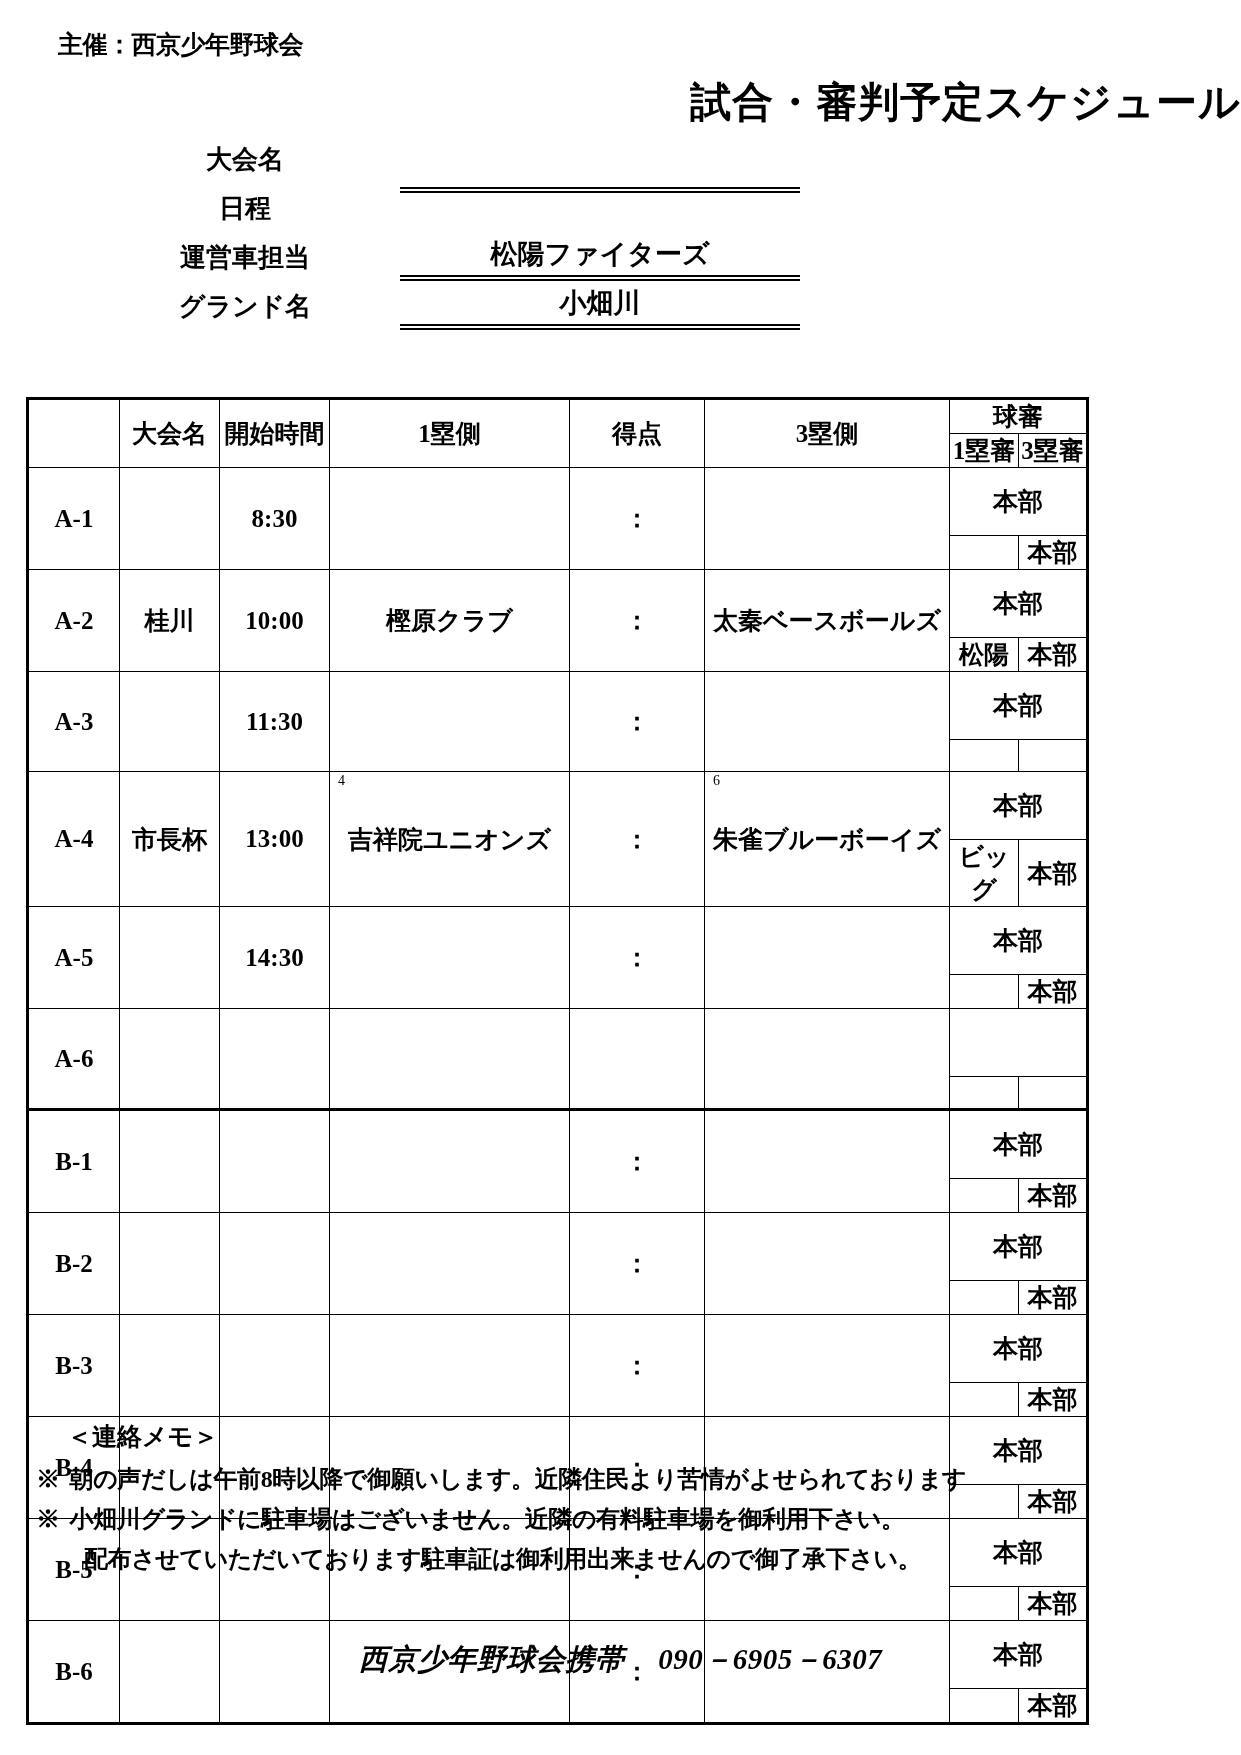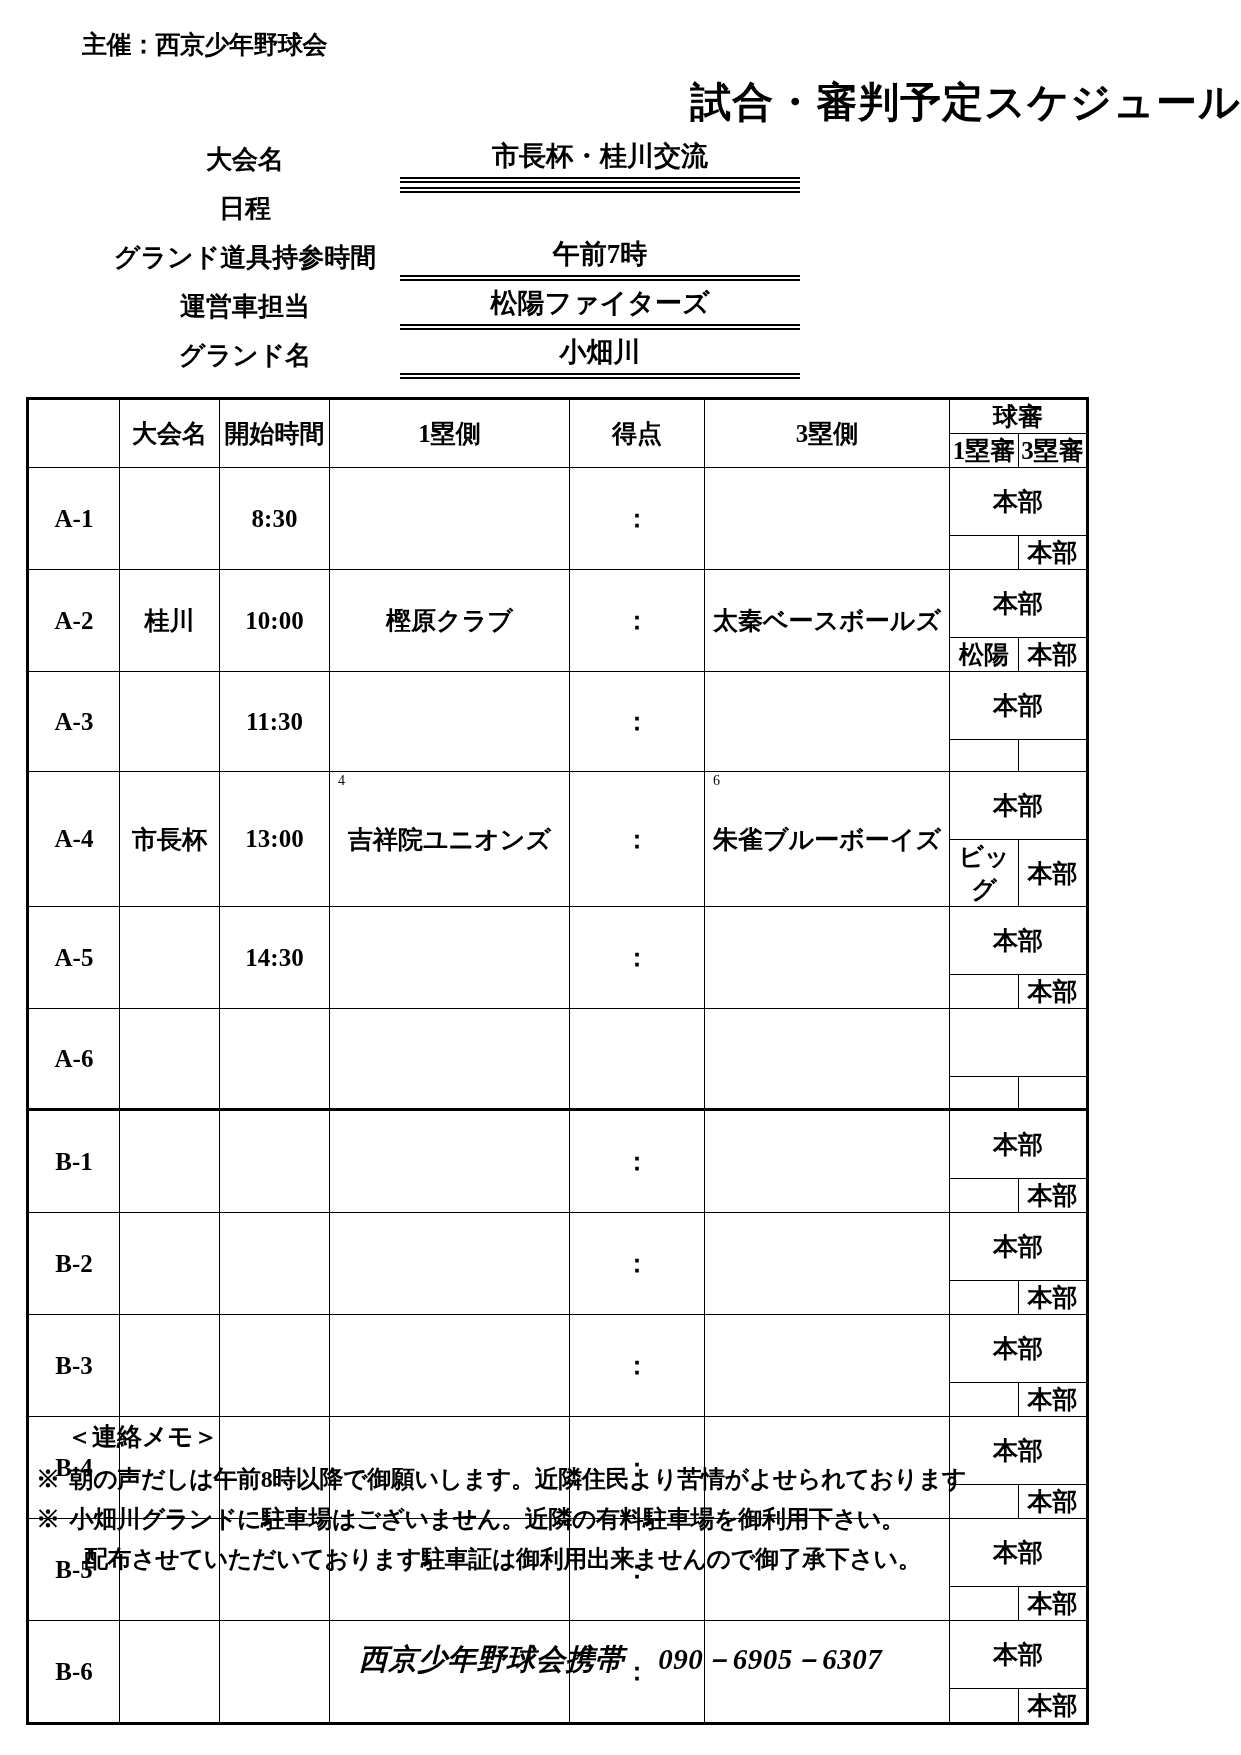--- a/index.html
+++ b/index.html
@@ -18,21 +18,20 @@
 
   
   .organizer {
     position: absolute;
     left: 58px;
     top: 28px;
     font-size: 25px;
     font-weight: bold;
     letter-spacing: -0.5px;
     white-space: nowrap;
-    margin-left: 24px;
   }
 
   
   .doc-title {
     position: absolute;
     left: 0;
     top: 75px;
     width: 1241px;
     text-align: right;
     font-size: 41px;
@@ -203,35 +202,24 @@
 </head>
 <body>
 
 <div class="organizer">主催：西京少年野球会</div>
 
 <div class="doc-title">試合・審判予定スケジュール</div>
 
 <div class="meta-block">
   <div class="meta-row">
     <div class="meta-label">大会名</div>
-    <div class="meta-value-wrap">
-      <div class="meta-value">市長杯・桂川交流</div>
-      <div class="dbl-underline"></div>
-    </div>
   </div>
   <div class="meta-row">
     <div class="meta-label">日程</div>
     <div class="meta-value-wrap">
-      <div class="dbl-underline"></div>
-    </div>
-  </div>
-  <div class="meta-row">
-    <div class="meta-label">グランド道具持参時間</div>
-    <div class="meta-value-wrap">
-      <div class="meta-value">午前7時</div>
       <div class="dbl-underline"></div>
     </div>
   </div>
   <div class="meta-row">
     <div class="meta-label">運営車担当</div>
     <div class="meta-value-wrap">
       <div class="meta-value">松陽ファイターズ</div>
       <div class="dbl-underline"></div>
     </div>
   </div>

